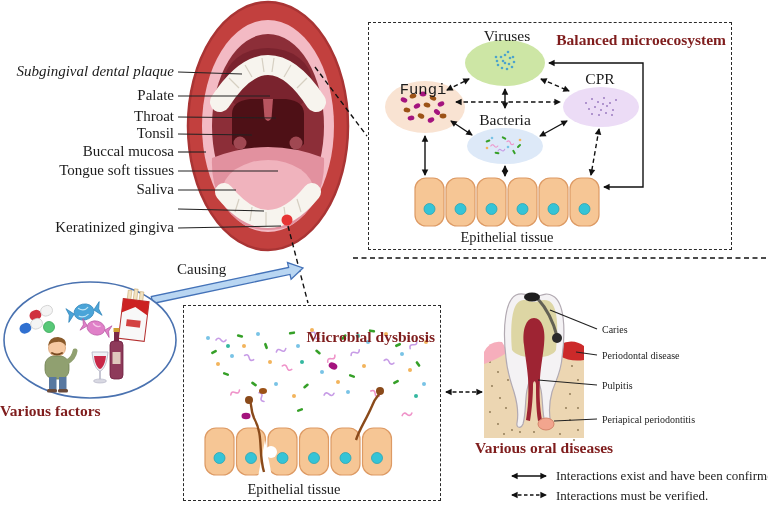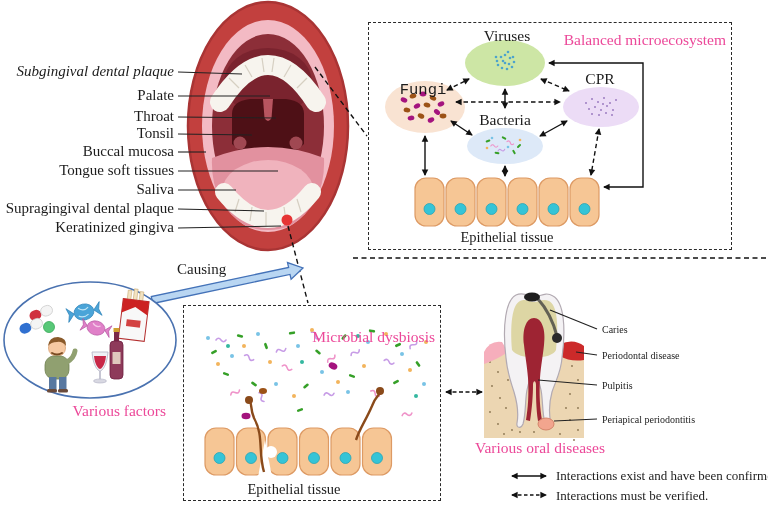--- a/index.html
+++ b/index.html
@@ -1,21 +1,21 @@
 <!DOCTYPE html>
 <html><head>
 <meta charset="utf-8">
 <style>
   html,body{margin:0;padding:0;background:#fff;}
   #fig{position:relative;width:768px;height:506px;background:#fff;overflow:hidden;
        font-family:"Liberation Serif", serif;color:#1c1c1c;}
   .abs{position:absolute;white-space:nowrap;}
   .mlabel{font-size:15px;right:594px;text-align:right;line-height:17px;}
   .nlabel{font-size:15.5px;text-align:center;line-height:17px;}
-  .blue{color:#ec4899;font-weight:normal;font-size:15.5px;}
+  .blue{color:#7f1d1d;font-weight:bold;font-size:15.5px;}
   .dlabel{font-size:10px;line-height:17px;}
   .legtext{font-size:13px;line-height:15px;}
   .epi{font-size:14.5px;text-align:center;}
   .dashbox{position:absolute;border:1.6px dashed #2a2a2a;box-sizing:border-box;}
   svg{position:absolute;left:0;top:0;}
 </style>
 </head>
 <body>
 
 <div id="fig">
@@ -418,32 +418,31 @@
     </g>
   </svg>
 
   <div class="abs mlabel" style="top:63px;font-style:italic;">Subgingival dental plaque</div>
   <div class="abs mlabel" style="top:87px;">Palate</div>
   <div class="abs mlabel" style="top:108px;">Throat</div>
   <div class="abs mlabel" style="top:125px;">Tonsil</div>
   <div class="abs mlabel" style="top:143px;">Buccal mucosa</div>
   <div class="abs mlabel" style="top:162px;">Tongue soft tissues</div>
   <div class="abs mlabel" style="top:181px;">Saliva</div>
-  <div class="abs mlabel" style="top:200px;">Supragingival dental plaque</div>
   <div class="abs mlabel" style="top:219px;">Keratinized gingiva</div>
 
   <div class="abs blue" style="right:42px;top:31px;">Balanced microecosystem</div>
   <div class="abs nlabel" style="left:472px;top:27px;width:70px;">Viruses</div>
   <div class="abs nlabel" style="left:398px;top:82px;width:50px;font-family:Liberation Mono, monospace;">Fungi</div>
   <div class="abs nlabel" style="left:575px;top:70px;width:50px;">CPR</div>
   <div class="abs nlabel" style="left:470px;top:111px;width:70px;text-align:center;">Bacteria</div>
   <div class="abs epi" style="left:432px;top:229px;width:150px;">Epithelial tissue</div>
 
   <div class="abs" style="left:177px;top:261px;font-size:15px;">Causing</div>
-  <div class="abs blue" style="left:16px;top:402px;width:150px;text-align:right;">Various factors</div>
+  <div class="abs blue" style="left:0;top:402px;width:150px;text-align:left;">Various factors</div>
 
   <div class="abs blue" style="right:333px;top:328px;">Microbial dysbiosis</div>
   <div class="abs epi" style="left:219px;top:481px;width:150px;">Epithelial tissue</div>
 
   <div class="abs dlabel" style="left:602px;top:321px;">Caries</div>
   <div class="abs dlabel" style="left:602px;top:347px;">Periodontal disease</div>
   <div class="abs dlabel" style="left:602px;top:377px;">Pulpitis</div>
   <div class="abs dlabel" style="left:602px;top:411px;">Periapical periodontitis</div>
   <div class="abs blue" style="left:475px;top:439px;">Various oral diseases</div>
 

